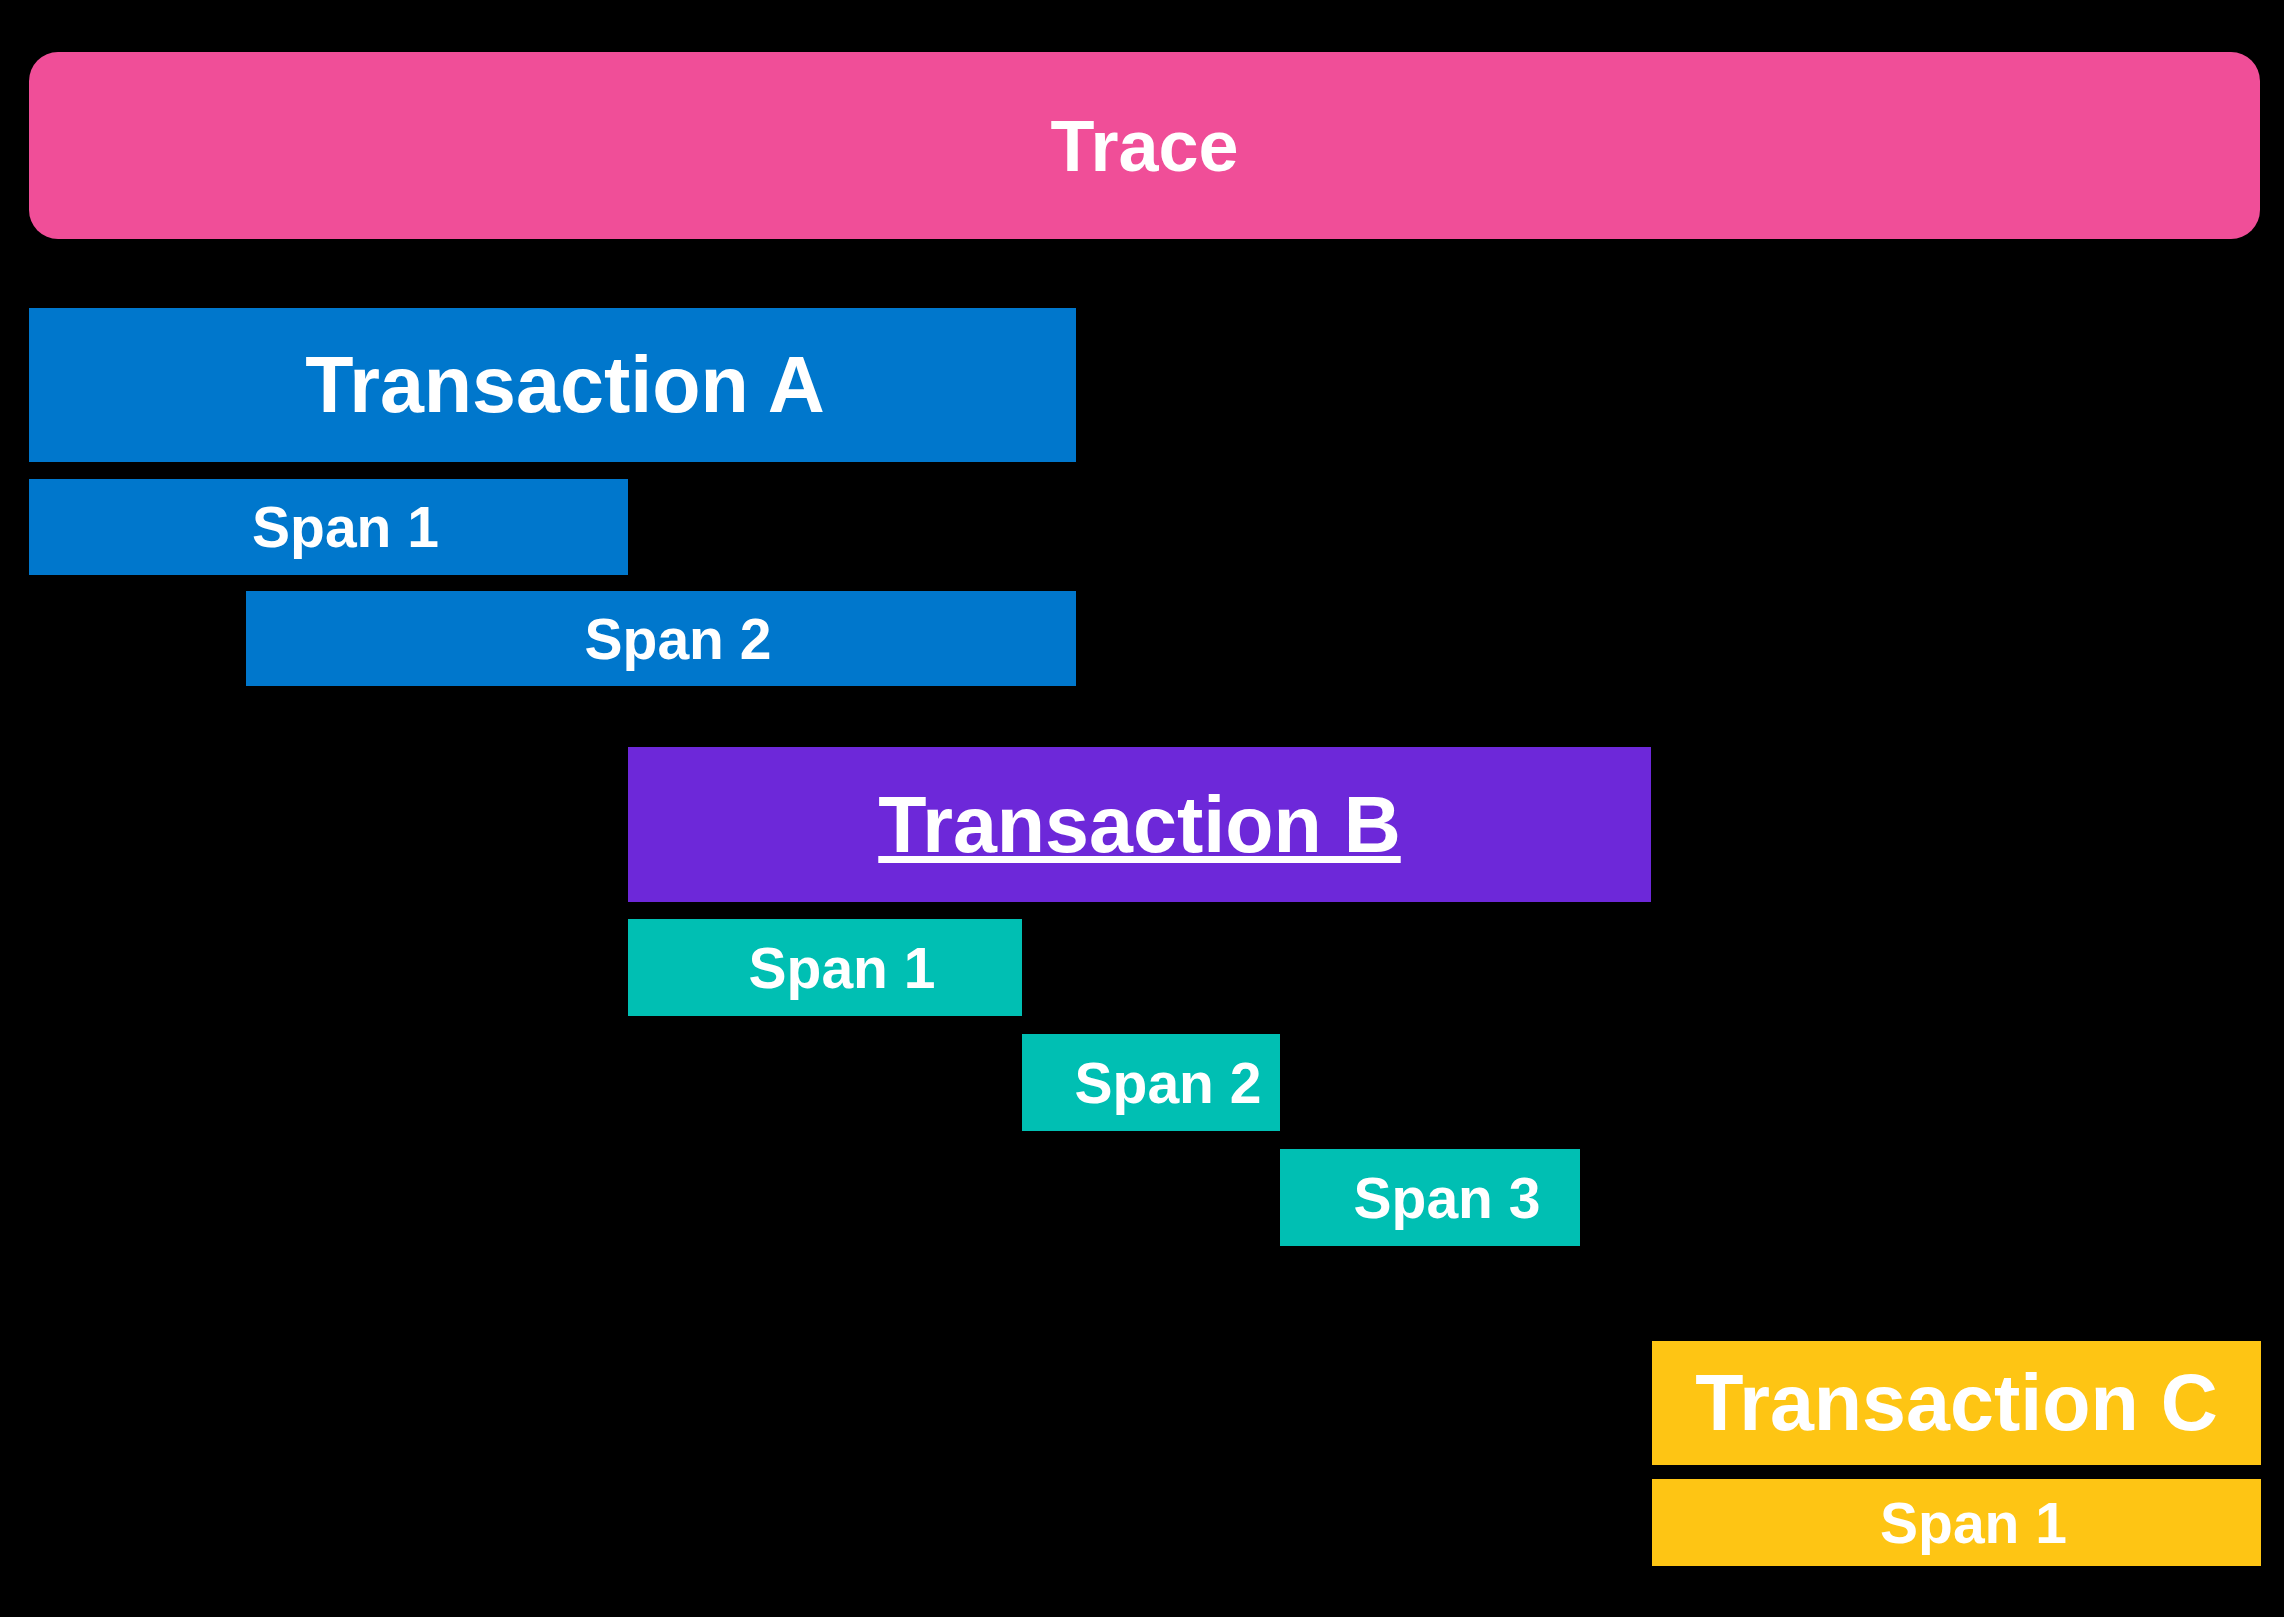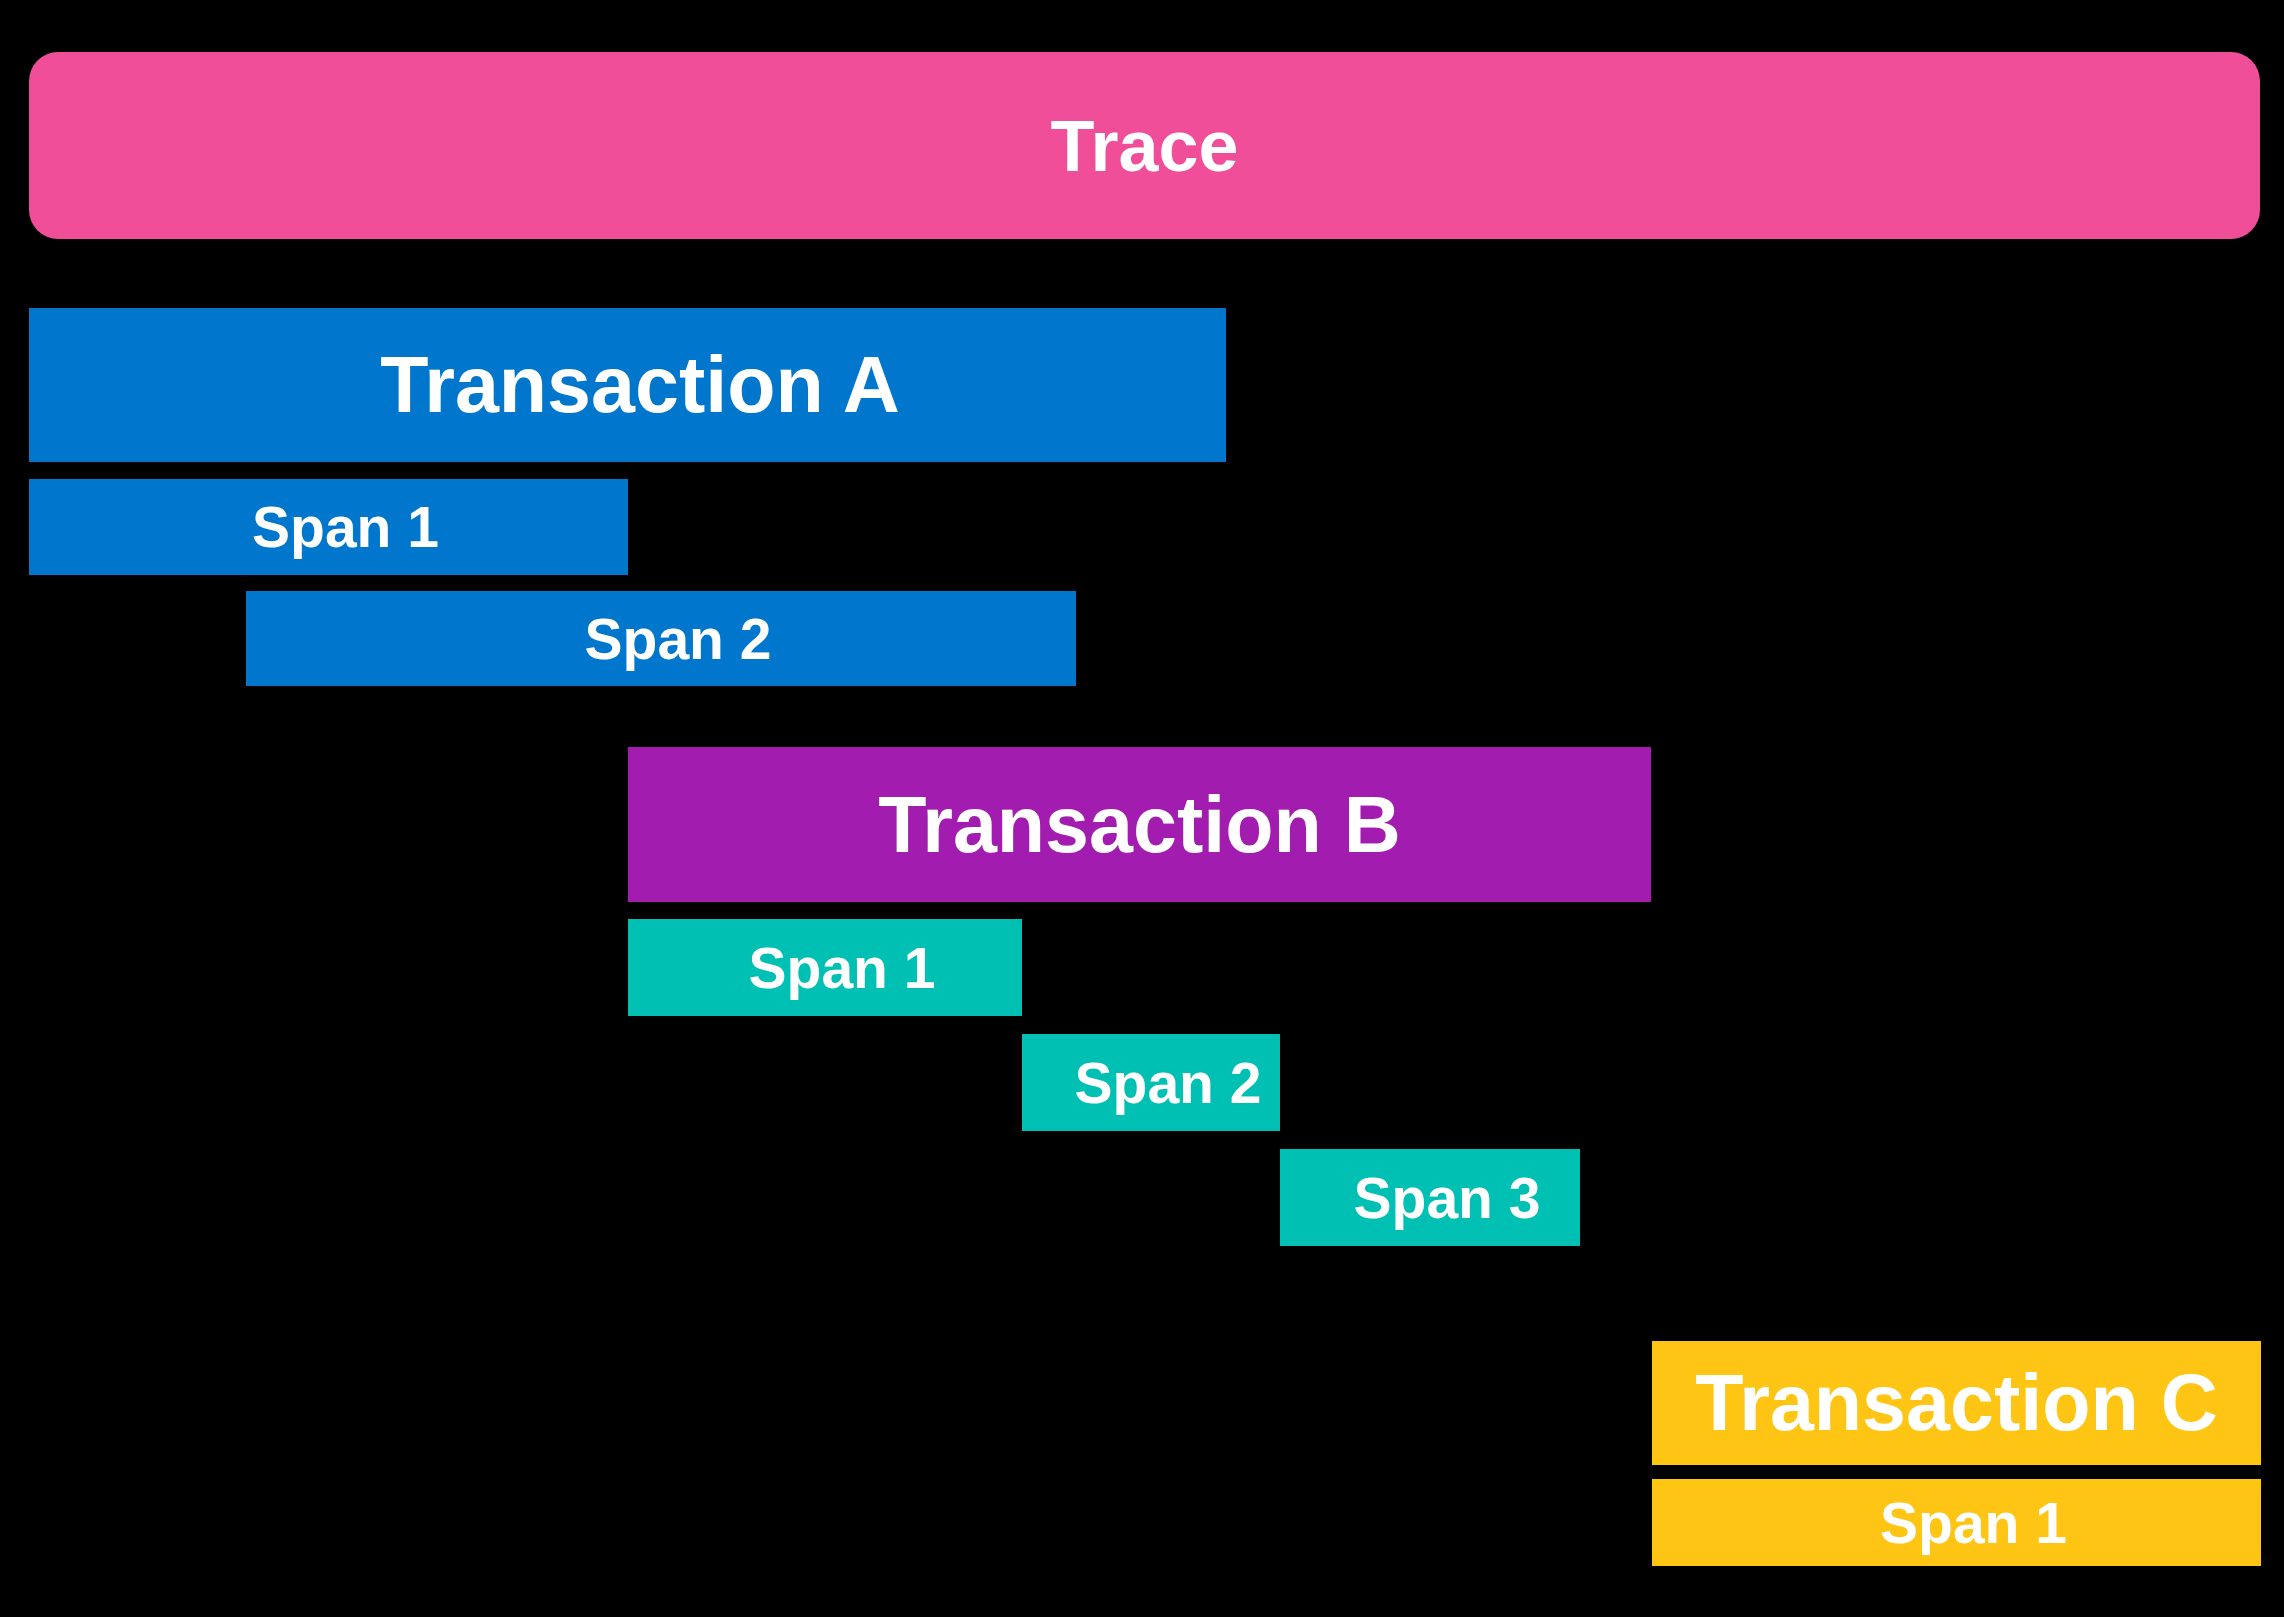--- a/index.html
+++ b/index.html
@@ -23,21 +23,21 @@
     font-weight: 600;
     white-space: nowrap;
     box-sizing: border-box;
   }
   .trace-text { font-size: 72px; border-radius: 29px; }
   .txn-text   { font-size: 79px; }
   .span-text  { font-size: 57px; padding-left: 34px; }
 
   
   #trace      { left: 29px;   top: 52px;   width: 2231px; height: 187px; }
-  #txn-a      { left: 29px;   top: 308px;  width: 1197px; height: 154px; padding-left: 25px; }
+  #txn-a      { left: 29px;   top: 308px;  width: 1047px; height: 154px; padding-left: 25px; }
   #txn-a-s1   { left: 29px;   top: 479px;  width: 599px;  height: 96px; }
   #txn-a-s2   { left: 246px;  top: 591px;  width: 830px; height: 95px; }
   #txn-b      { left: 628px;  top: 747px;  width: 1023px; height: 155px; }
   #txn-b-s1   { left: 628px;  top: 919px; width: 394px;  height: 97px; }
   #txn-b-s2   { left: 1022px; top: 1034px; width: 258px;  height: 97px; }
   #txn-b-s3   { left: 1280px; top: 1149px; width: 300px;  height: 97px; }
   #txn-c      { left: 1652px; top: 1341px; width: 609px;  height: 124px; }
   #txn-c-s1   { left: 1652px; top: 1479px; width: 609px;  height: 87px; }
 </style>
 </head>
@@ -52,21 +52,21 @@
 </div>
 
 <div id="txn-a-s1" class="bar span-text" style="background-color: rgb(0, 119, 204);">
   <span>Span 1</span>
 </div>
 
 <div id="txn-a-s2" class="bar span-text" style="background-color: rgb(0, 119, 204);">
   <span>Span 2</span>
 </div>
 
-<div id="txn-b" class="bar txn-text" style="background-color: #a21caf;">
+<div id="txn-b" class="bar txn-text" style="background-color: #6d28d9; text-decoration: underline;">
   <span>Transaction B</span>
 </div>
 
 <div id="txn-b-s1" class="bar span-text" style="background-color: rgb(0, 191, 179);">
   <span>Span 1</span>
 </div>
 
 <div id="txn-b-s2" class="bar span-text" style="background-color: rgb(0, 191, 179);">
   <span>Span 2</span>
 </div>

